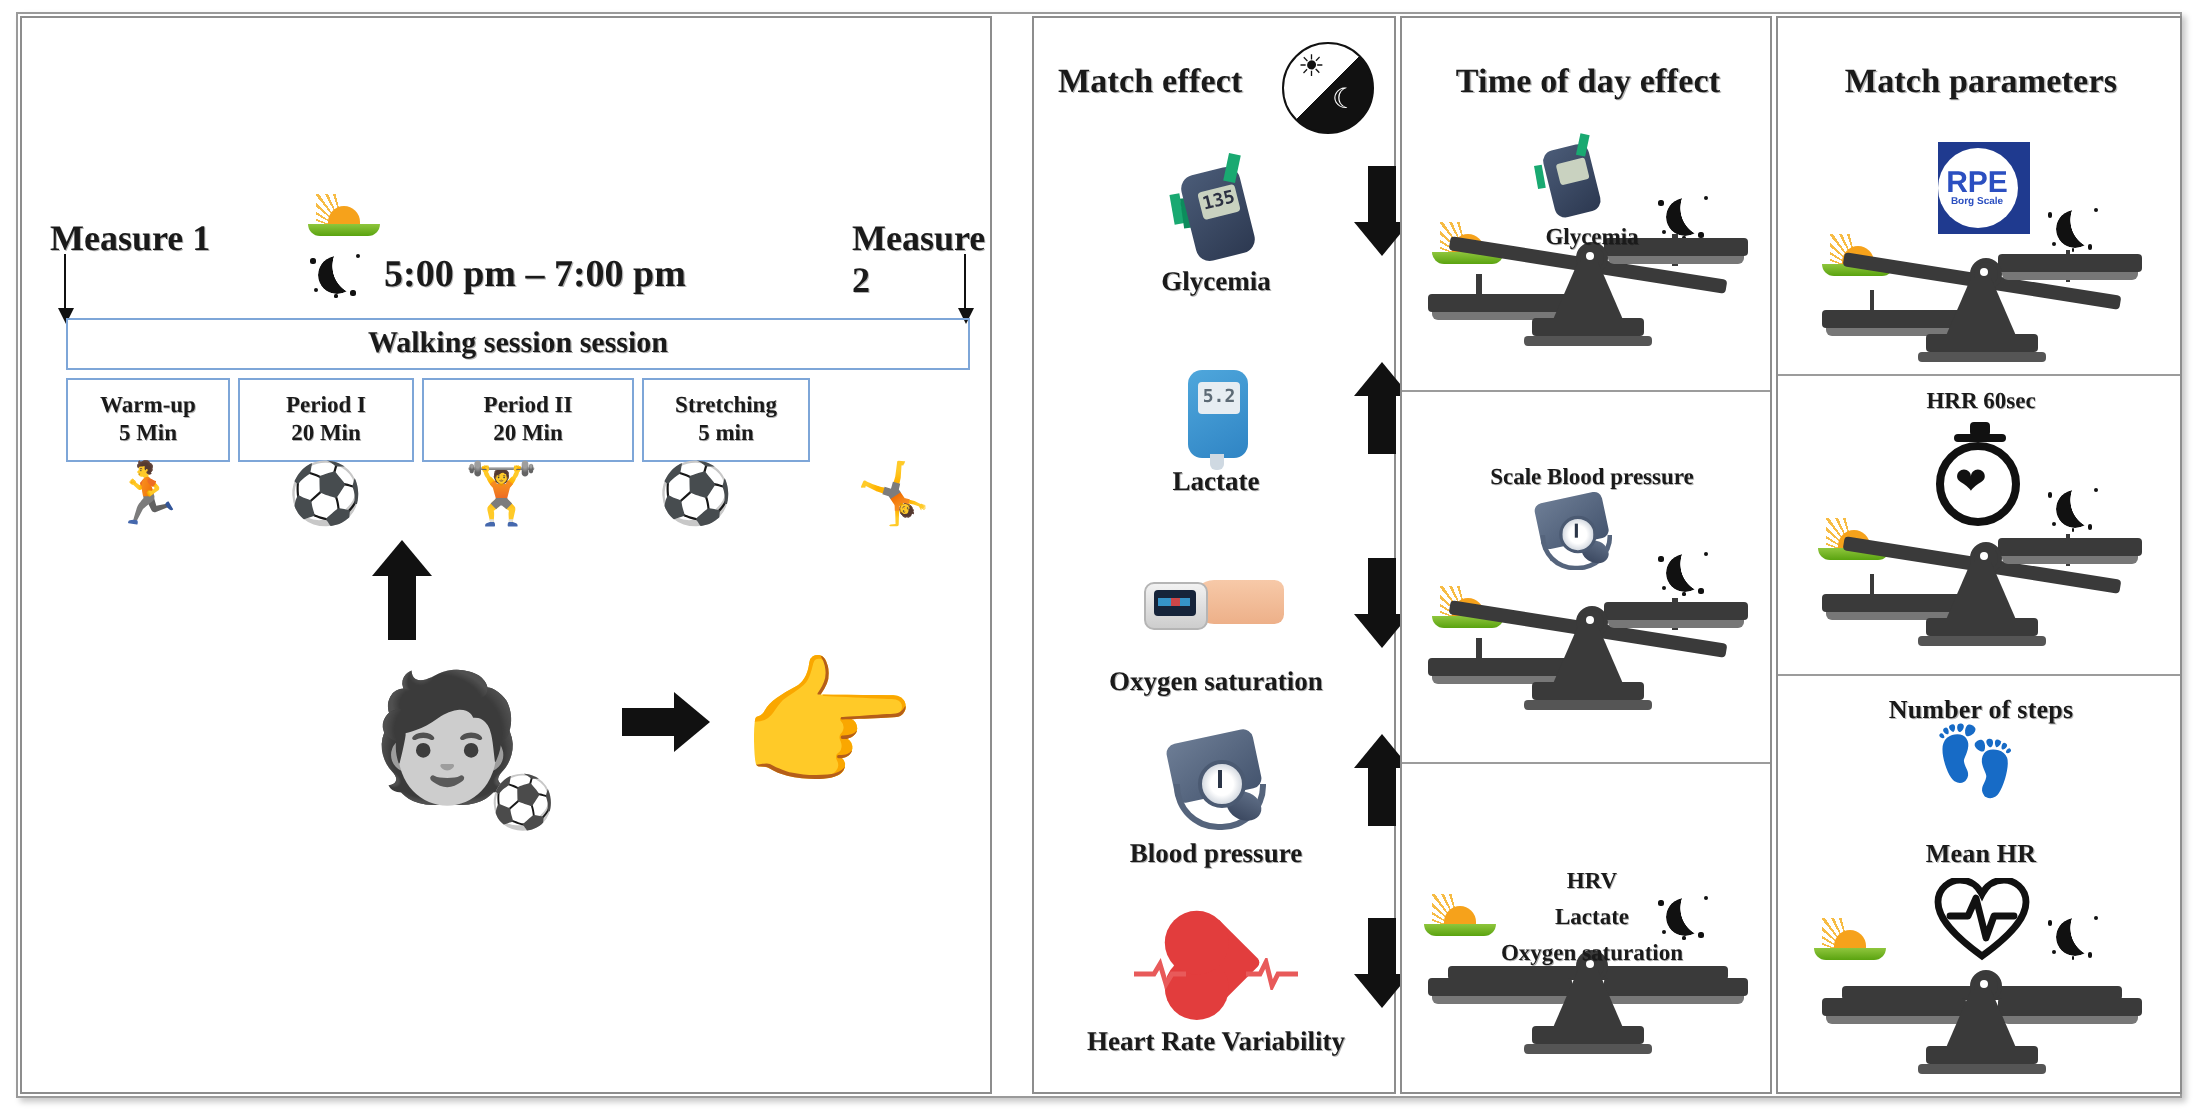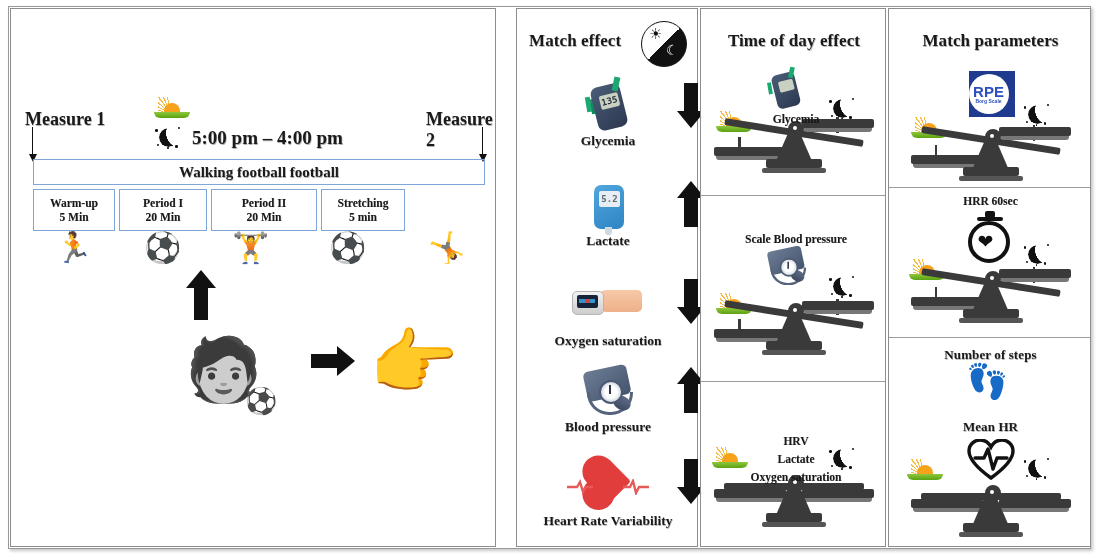--- a/index.html
+++ b/index.html
@@ -307,25 +307,25 @@
       </div>
       <div class="time-row">
         <span class="moon">
           <span class="crescent"></span>
           <span class="st s1"></span>
             <span class="st s2"></span>
             <span class="st s3"></span>
           <span class="st s4"></span>
             <span class="st s5"></span>
         </span>
-        <span class="time-txt">5:00 pm – 4:00 pm</span>
-      </div>
-    </div>
-
-    <div class="session-hdr">Walking football football</div>
+        <span class="time-txt">5:00 pm – 7:00 pm</span>
+      </div>
+    </div>
+
+    <div class="session-hdr">Walking session session</div>
 
     <div class="phases">
       <div class="phase p0">
         <span class="l1">Warm-up</span>
         <span class="l2">5 Min</span>
       </div>
       <div class="phase p1">
         <span class="l1">Period I</span>
         <span class="l2">20 Min</span>
       </div>

